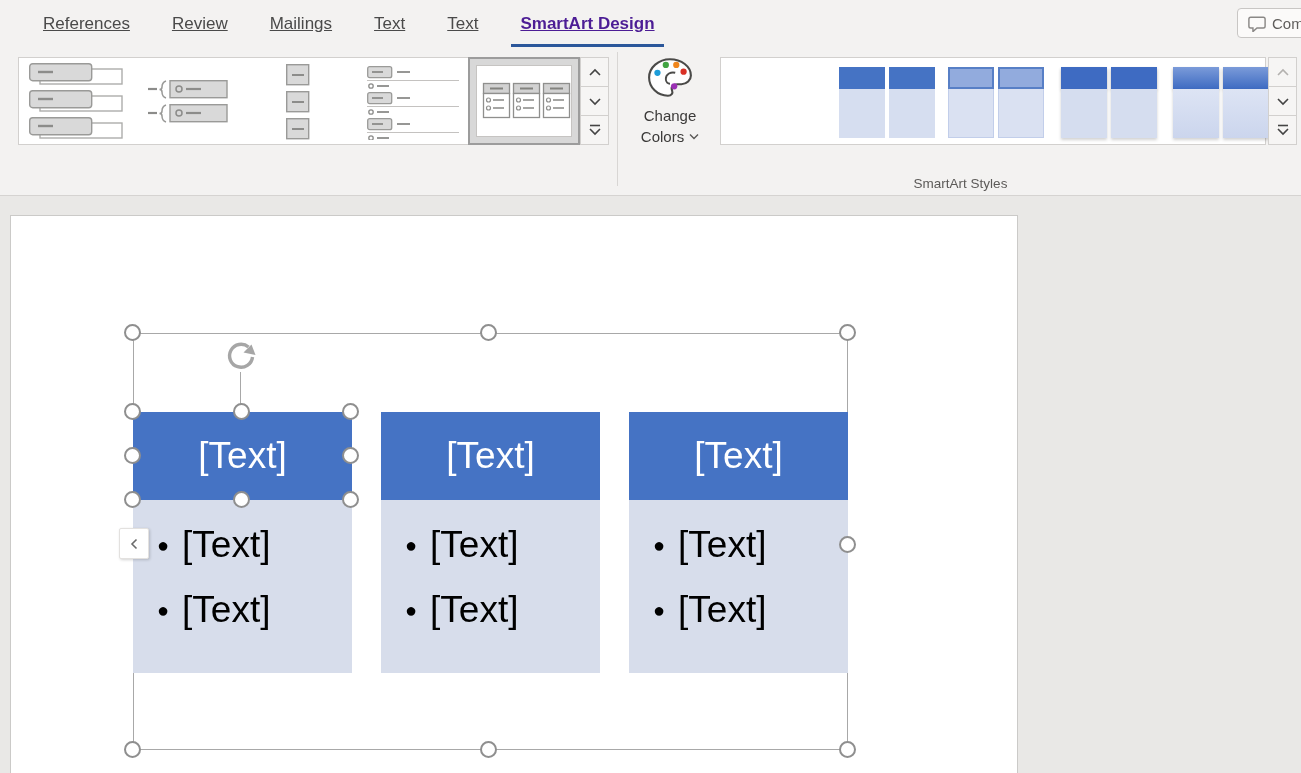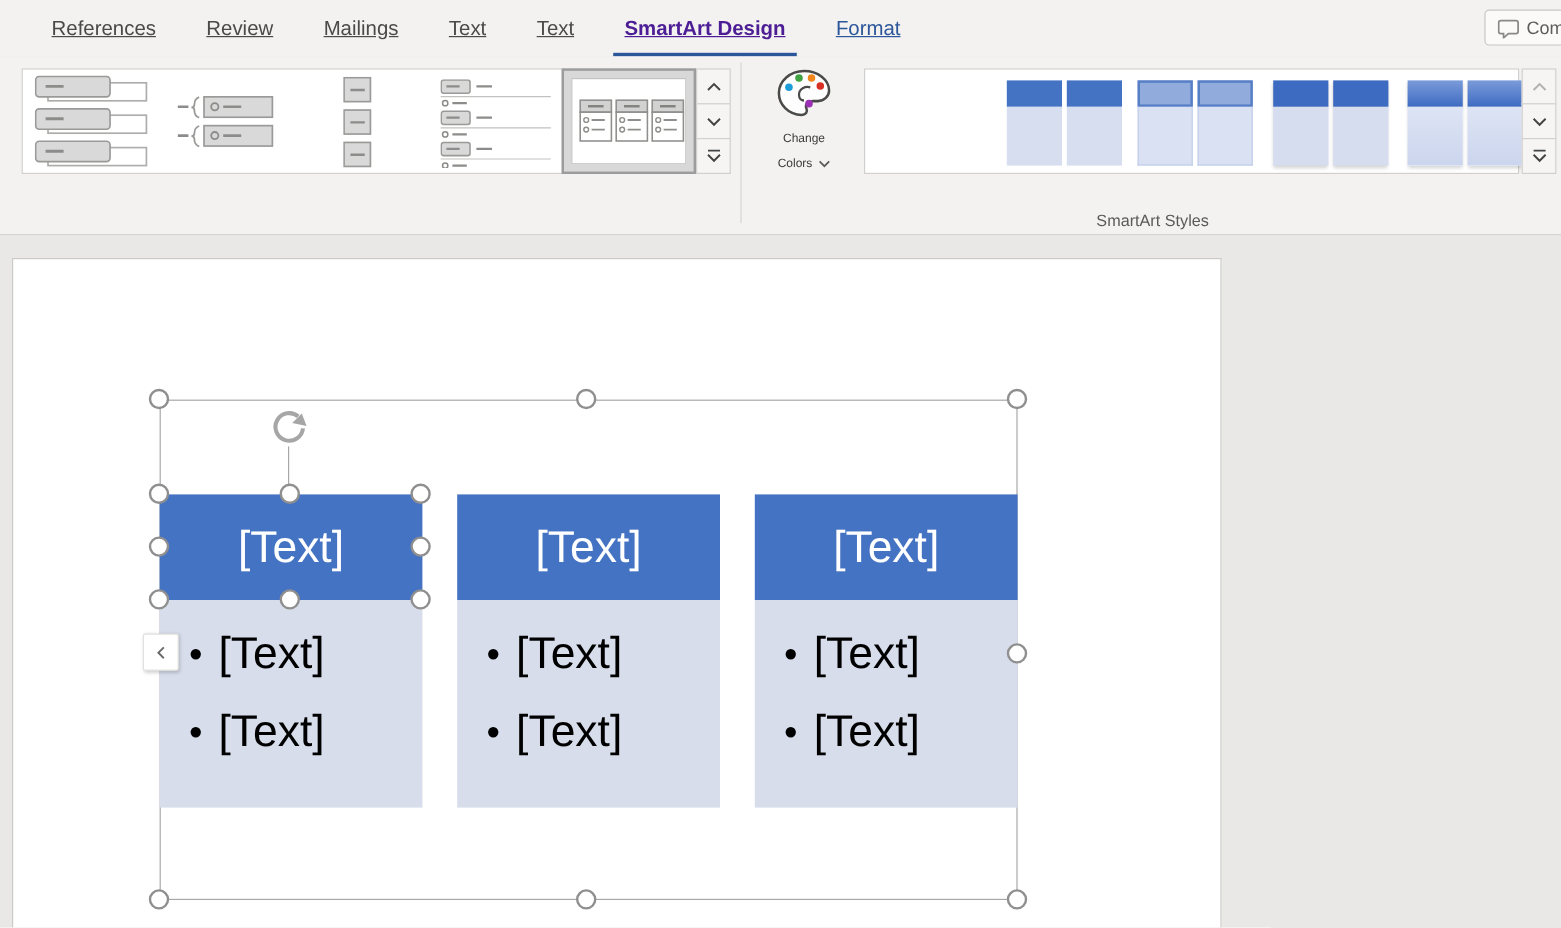--- a/index.html
+++ b/index.html
@@ -28,21 +28,21 @@
   .sc-styles{left:1268px;}
   .scroll-btn{flex:1;background:#F6F5F4;border:1px solid #D2D0CE;margin-top:-1px;display:flex;align-items:center;justify-content:center;}
   .scroll-btn:first-child{margin-top:0;}
   .group-label{top:125px;height:22px;display:flex;align-items:center;justify-content:center;color:#5C5A58;font-size:13.5px;}
   .lbl-layouts{left:0;width:617px;}
   .lbl-styles{left:620px;width:681px;}
   .vsep{top:5px;width:1px;height:134px;background:#D8D6D4;}
   .thumb{cursor:pointer;}
 
   
-  .change-colors{left:622px;top:6px;width:96px;height:136px;display:flex;flex-direction:column;align-items:center;color:#3B3A39;font-size:10px;cursor:pointer;border-radius:3px;}
+  .change-colors{left:622px;top:6px;width:96px;height:136px;display:flex;flex-direction:column;align-items:center;color:#3B3A39;font-size:15px;cursor:pointer;border-radius:3px;}
   .cc-text{text-align:center;line-height:21px;margin-top:6px;}
   .cc-row{display:flex;align-items:center;gap:5px;}
 
   
   .style-thumb{top:9px;height:80px;display:flex;gap:4px;align-items:flex-start;}
   .mini-col{width:46px;height:71px;display:flex;flex-direction:column;}
   .mini-head{height:22px;background:#4573C4;}
   .mini-body{flex:1;background:#D6DEF0;}
   .t3 .mini-head{background:#92ABDD;border:2px solid #577FC6;box-sizing:border-box;}
   .t3 .mini-body{background:#DAE1F2;border:1px solid #C2CEEA;border-top:none;box-sizing:border-box;}
@@ -66,21 +66,20 @@
 </head>
 <body>
 
 <div class="abs tabbar">
   <div class="tab">References</div>
   <div class="tab">Review</div>
   <div class="tab">Mailings</div>
   <div class="tab">Text</div>
   <div class="tab">Text</div>
   <div class="tab active">SmartArt Design</div>
-  <div class="tab ctx">Format</div>
 </div>
 <div class="abs comments-btn">
   <span style="display:flex;">
     <svg width="18" height="17" viewBox="0 0 20 18">
         <path d="M3 2h14a2 2 0 0 1 2 2v8a2 2 0 0 1-2 2h-7l-4.5 4v-4H3a2 2 0 0 1-2-2V4a2 2 0 0 1 2-2Z" fill="none" stroke="#8A8886" stroke-width="1.6"></path>
       </svg>
   </span>
   <span>Comm</span>
 </div>
 

